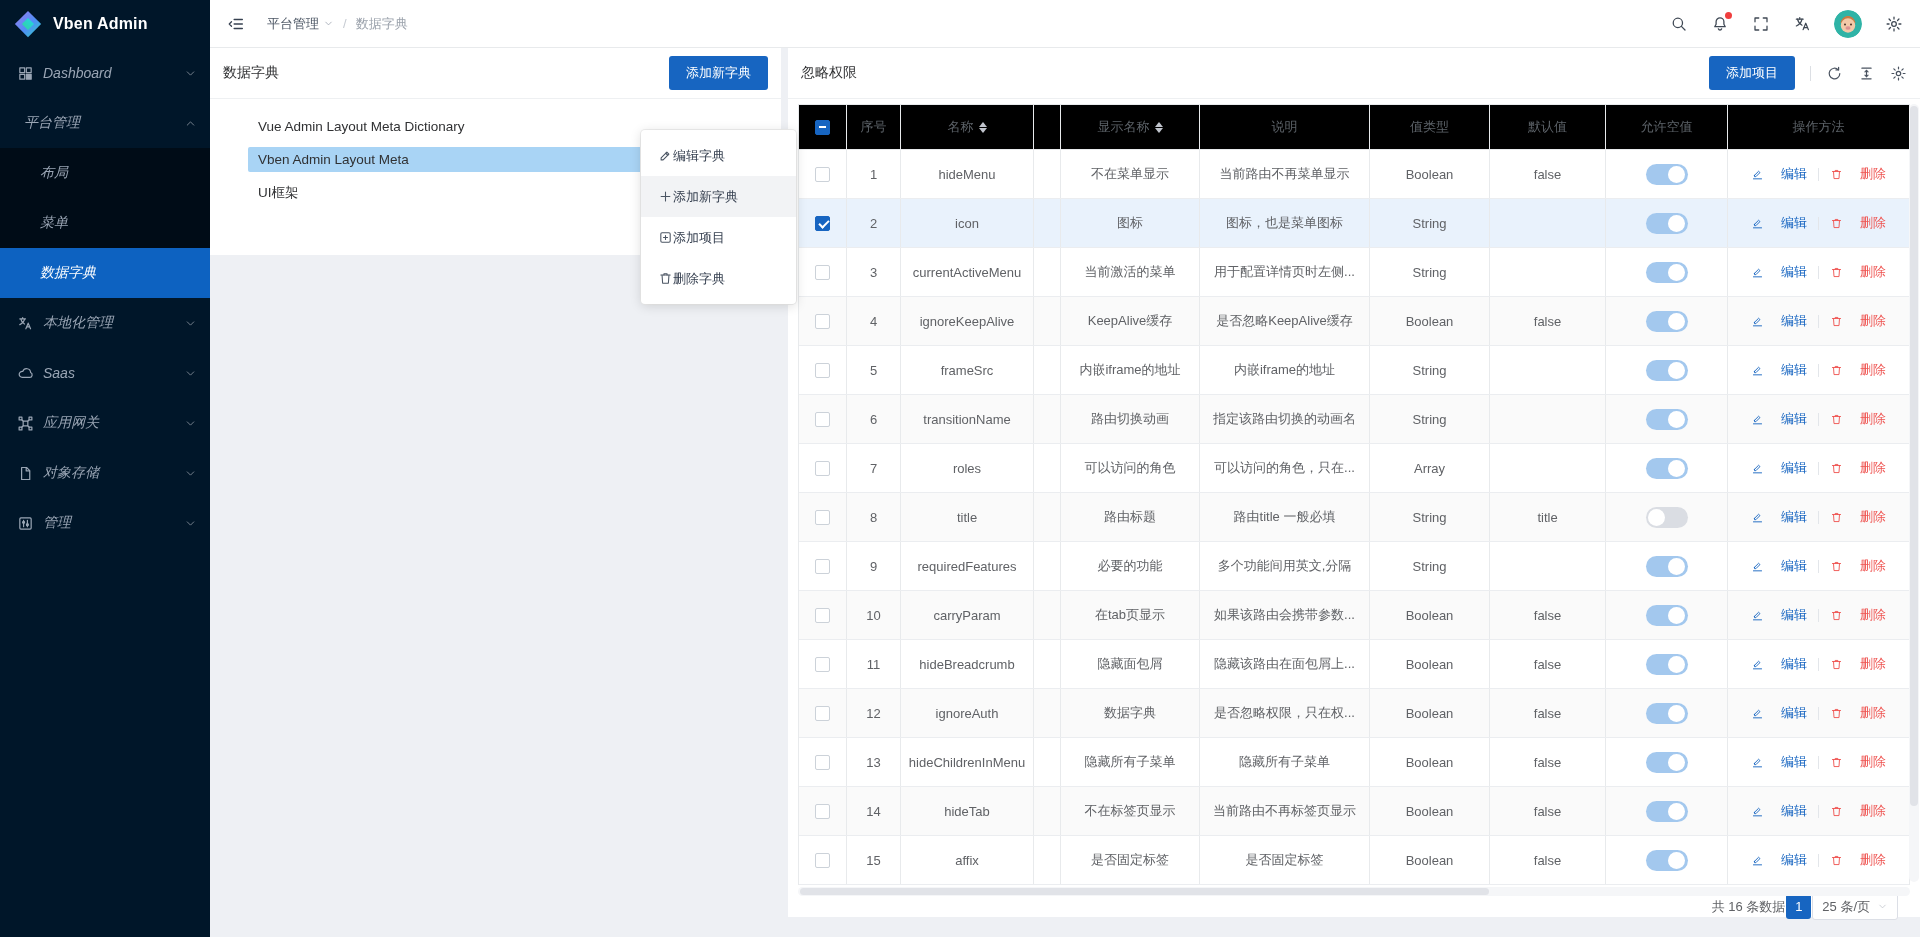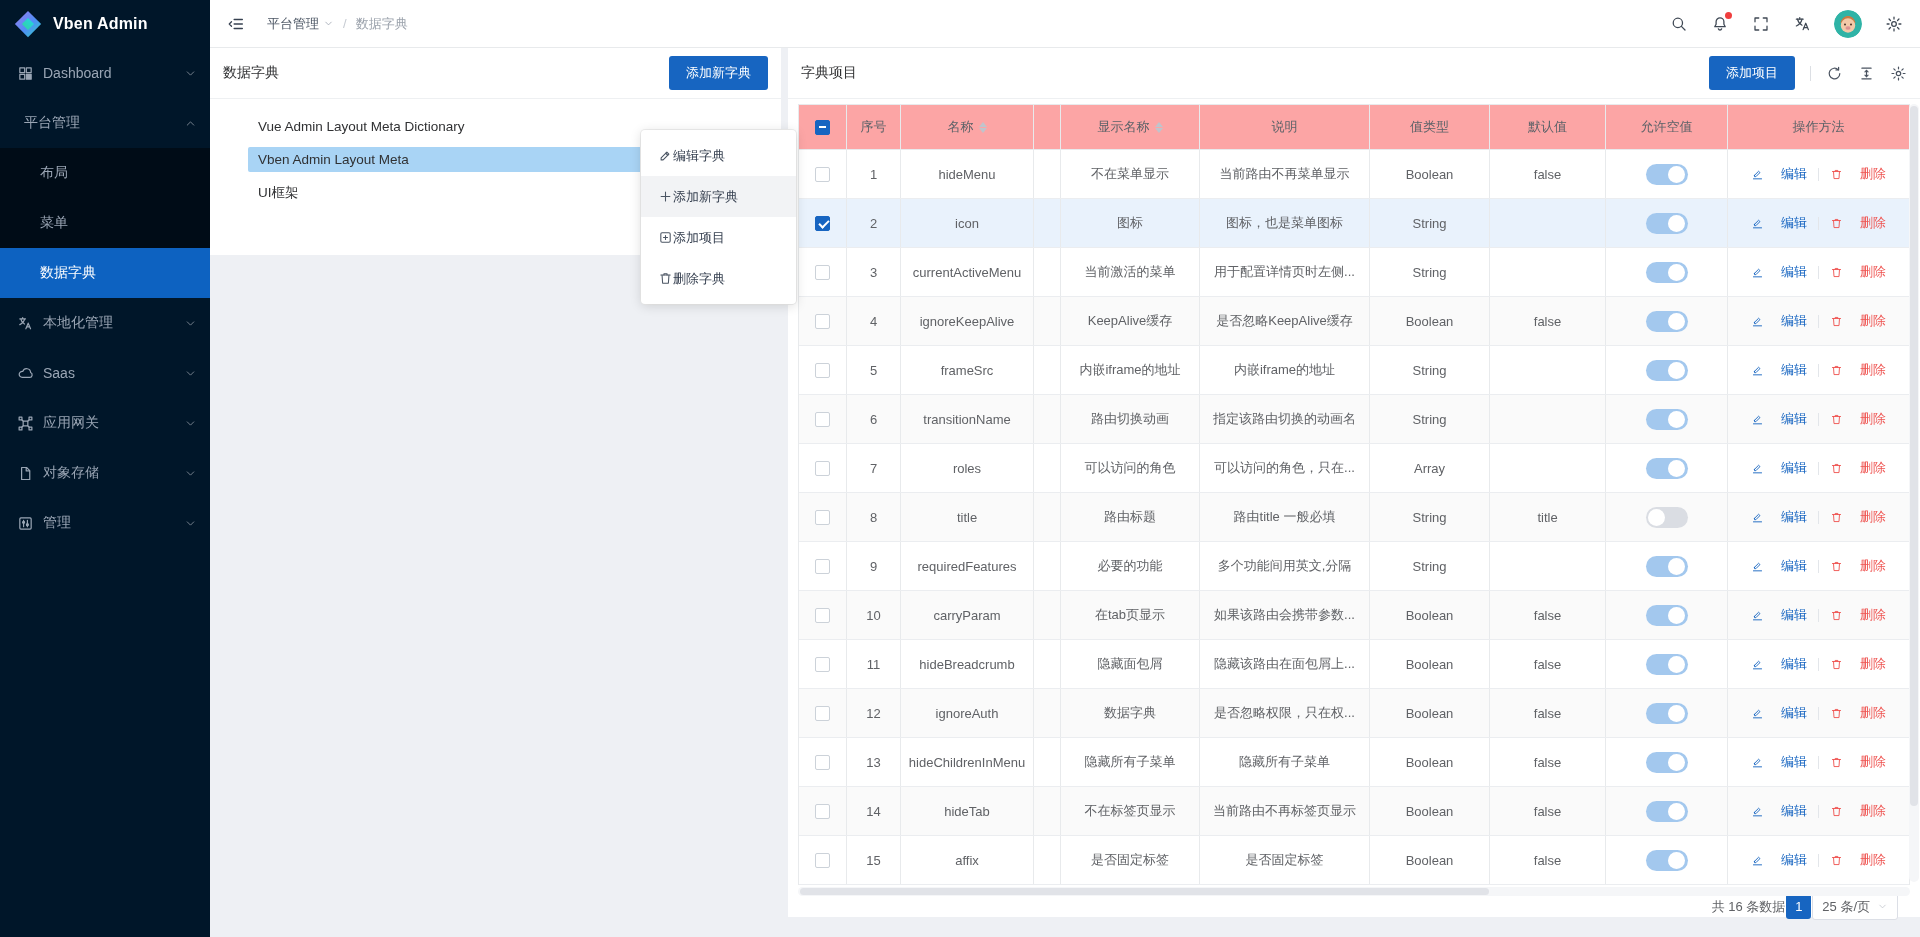--- a/index.html
+++ b/index.html
@@ -13,21 +13,21 @@
   .ic svg { width:100%; height:100%; }
 
   
   .sidebar { position:absolute; left:0; top:0; width:210px; height:937px; background:#001629; z-index:30; }
   .logo-row { height:48px; display:flex; align-items:center; gap:10px; padding:8px 13px; cursor:pointer; }
   .logo-mark { width:30px; height:30px; }
   .logo-title { color:#fff; font-size:16px; font-weight:bold; letter-spacing:.2px; }
   .menu { margin-top:0; }
   .m-item { position:relative; height:50px; display:flex; align-items:center; font-size:14px; color:#9aa6b5; cursor:pointer; }
   .m-item .mi-icon { width:17px; height:17px; margin-left:17px; margin-right:9px; color:#9aa6b5; }
-  .m-item .mi-label { white-space:nowrap; }
+  .m-item .mi-label { white-space:nowrap;font-style:italic; }
   .m-item .mi-chev { position:absolute; right:13px; width:13px; height:13px; color:#7c8793; }
   .m-item.section { padding-left:24px; }
   .m-item.child { padding-left:40px; background:#000c17; }
   .m-item.child.active { background:#0d62c1; color:#fff; }
 
   
   .topbar { position:absolute; left:210px; top:0; right:0; height:48px; background:#fff;
     border-bottom:1px solid #e8eaec; display:flex; align-items:center; padding:0 17px; z-index:20; }
   .fold-btn { width:18px; height:18px; color:#374151; cursor:pointer; }
   .crumbs { display:flex; align-items:center; gap:9px; margin-left:22px; font-size:13px; }
@@ -64,21 +64,21 @@
 
   
   .card-r { left:578px; top:0; right:0; height:869px; display:flex; flex-direction:column; }
   .tools { display:flex; align-items:center; gap:15px; margin-left:15px; color:#4a5360; }
   .tool-divider { width:1px; height:15px; background:#dcdfe4; }
   .tool-ic { width:17px; height:17px; cursor:pointer; }
 
   
   .table { margin:5px 10px 0 10px; border:1px solid #e8eaec; border-bottom:none; position:relative; }
   .thead, .tr { display:grid; grid-template-columns:48px 54px 133px 27px 139px 170px 120px 116px 122px 1fr; }
-  .thead { height:45px; background:#fca5a5; border-bottom:1px solid #e8eaec; }
+  .thead { height:45px; background:#000000; border-bottom:1px solid #e8eaec; }
   .th, .td { display:flex; align-items:center; justify-content:center; border-right:1px solid #e8eaec;
     font-size:13px; overflow:hidden; white-space:nowrap; padding:0 3px; }
   .th:last-child, .td:last-child { border-right:none; }
   .th { color:#5c6268; }
   .tr { height:49px; border-bottom:1px solid #ebedf0; background:#fff; }
   .tr.stripe { background:#fafafa; }
   .tr.selected { background:#e9f2fc; }
   .sort { display:inline-flex; flex-direction:column; margin-left:5px; gap:1px; cursor:pointer; }
   .sort .s-up { width:0; height:0; border-left:4px solid transparent; border-right:4px solid transparent; border-bottom:5px solid #c0c4cc; }
   .sort .s-dn { width:0; height:0; border-left:4px solid transparent; border-right:4px solid transparent; border-top:5px solid #c0c4cc; }
@@ -329,21 +329,21 @@
     </div>
     <div class="dict-list" id="dict-list">
         <div class="dict-item">Vue Admin Layout Meta Dictionary</div>
         <div class="dict-item selected">Vben Admin Layout Meta</div>
         <div class="dict-item">UI框架</div>
       </div>
   </section>
 
   <section class="card card-r">
     <div class="card-head">
-      <span class="card-title">字典项目</span>
+      <span class="card-title">忽略权限</span>
       <button class="btn-primary">添加项目</button>
       <div class="tools">
         <span class="tool-divider"></span>
         <span class="ic tool-ic">
             <svg viewBox="0 0 24 24" fill="none" stroke="currentColor" stroke-width="1.7" stroke-linecap="round" stroke-linejoin="round">
               <path d="M19.5 12a7.5 7.5 0 1 1-2.1-5.2"></path>
               <path d="M17.8 3.2v3.7h-3.7"></path>
             </svg>
           </span>
         <span class="ic tool-ic">

